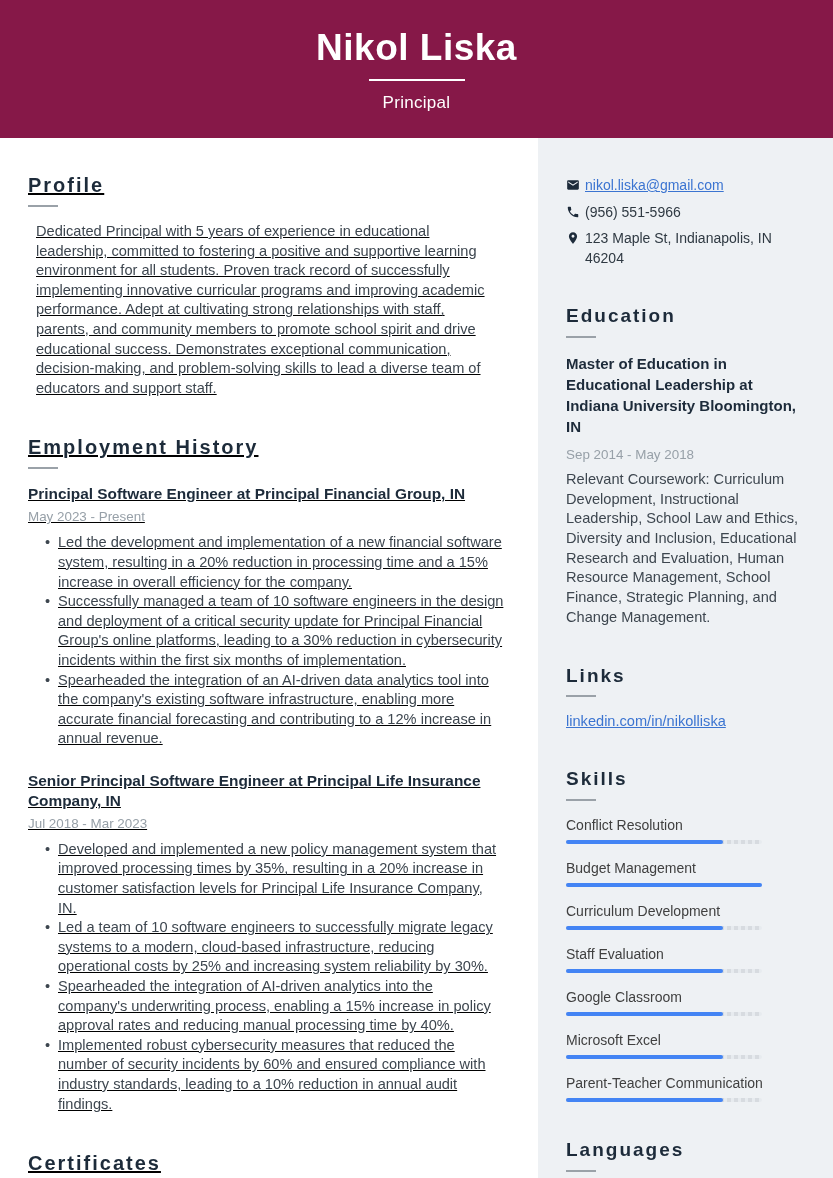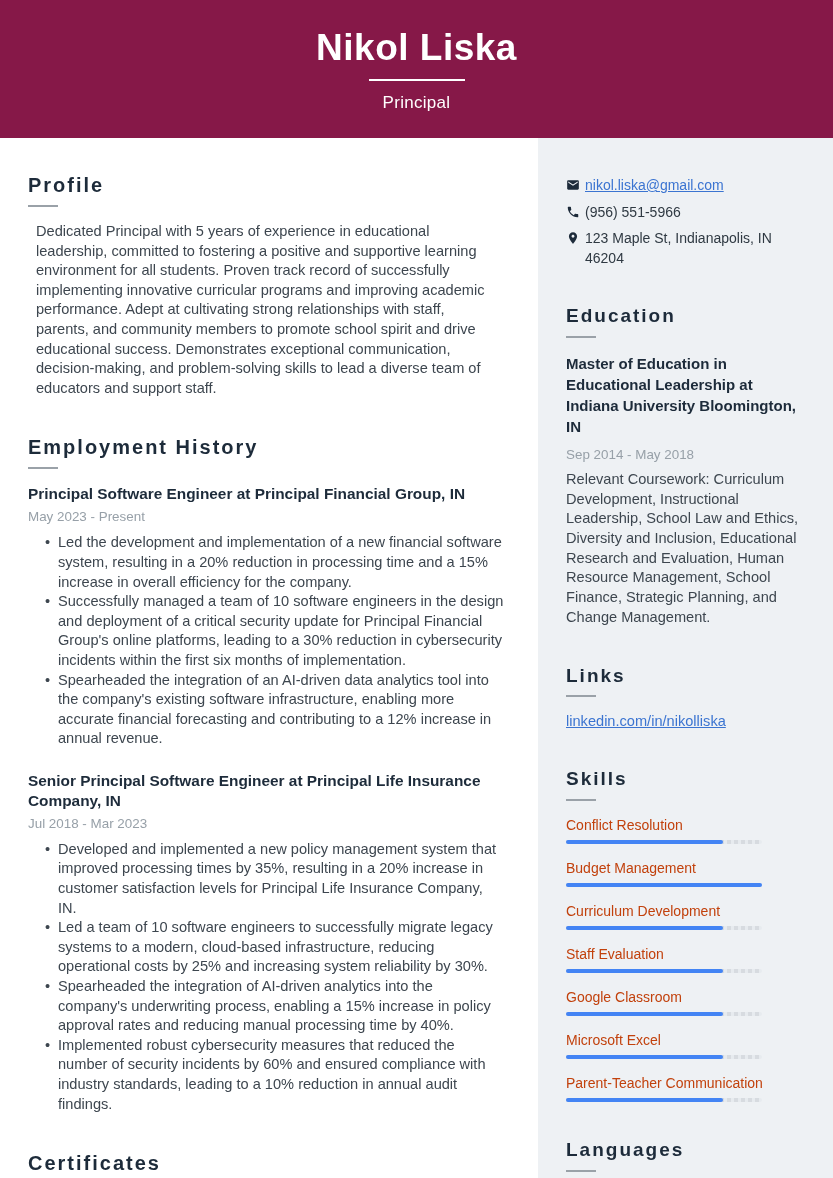--- a/index.html
+++ b/index.html
@@ -12,21 +12,21 @@
   
   .banner{
     height:138px;background:#861848;color:#ffffff;flex:0 0 auto;
     display:flex;flex-direction:column;align-items:center;justify-content:center;
   }
   .banner .name{font-size:37px;font-weight:700;letter-spacing:.5px;line-height:1;margin-top:4px;}
   .banner .name-rule{width:96px;height:2px;background:#ffffff;margin:13px 0 12px;}
   .banner .subtitle{font-size:17px;font-weight:400;letter-spacing:.3px;}
   
   .content{flex:1;display:flex;min-height:0;}
-  .left{flex:1;background:#ffffff;padding:36px 33px 0 28px;box-sizing:border-box;}
+  .left{flex:1;background:#ffffff;padding:36px 33px 0 28px;box-sizing:border-box;text-decoration:underline;}
   .right{width:295px;flex:0 0 295px;background:#eef1f4;padding:38px 28px 0 28px;box-sizing:border-box;}
   
   .sec-heading{
     font-size:20px;font-weight:700;color:#1d2b3a;letter-spacing:2px;
     margin:0 0 9px 0;line-height:1.1;
   }
   .right .sec-heading{font-size:19px;}
   .sec-rule{width:30px;height:2px;background:#9aa1a8;margin:0 0 15px 0;}
   .section{margin-bottom:38px;}
   
@@ -45,21 +45,21 @@
   .contact{margin-bottom:38px;}
   .contact-row{display:flex;gap:5px;margin-bottom:7px;font-size:14px;line-height:19.5px;color:#2f3942;}
   .contact-row .cicon{flex:0 0 14px;width:14px;height:14px;margin-top:2px;}
   .contact-row .cicon svg{display:block;width:14px;height:14px;fill:#1d2b3a;}
   a.link{color:#3b74d1;text-decoration:underline;}
   .edu-degree{font-size:15px;font-weight:700;color:#1d2b3a;line-height:21px;margin:0 0 9px 0;}
   .edu-dates{font-size:13.4px;color:#97a0a8;margin:0 0 7px 0;line-height:17px;}
   .edu-desc{font-size:14.6px;line-height:19.7px;color:#3d464f;margin:0;}
   .links-list{font-size:14.6px;line-height:19px;}
   .skill-row{margin-bottom:15px;}
-  .skill-name{font-size:14px;color:#c2410c;line-height:19px;margin-bottom:5px;}
+  .skill-name{font-size:14px;color:#404040;line-height:19px;margin-bottom:5px;}
   .bar-track{
     width:196px;height:4px;border-radius:2px;
     background-image:repeating-linear-gradient(90deg,#d7dbe0 0 4px,#e7ebef 4px 7px);
   }
   .bar-fill{height:4px;border-radius:2px;background:#4384f4;}
 </style>
 </head>
 <body>
 
 <div class="page">

